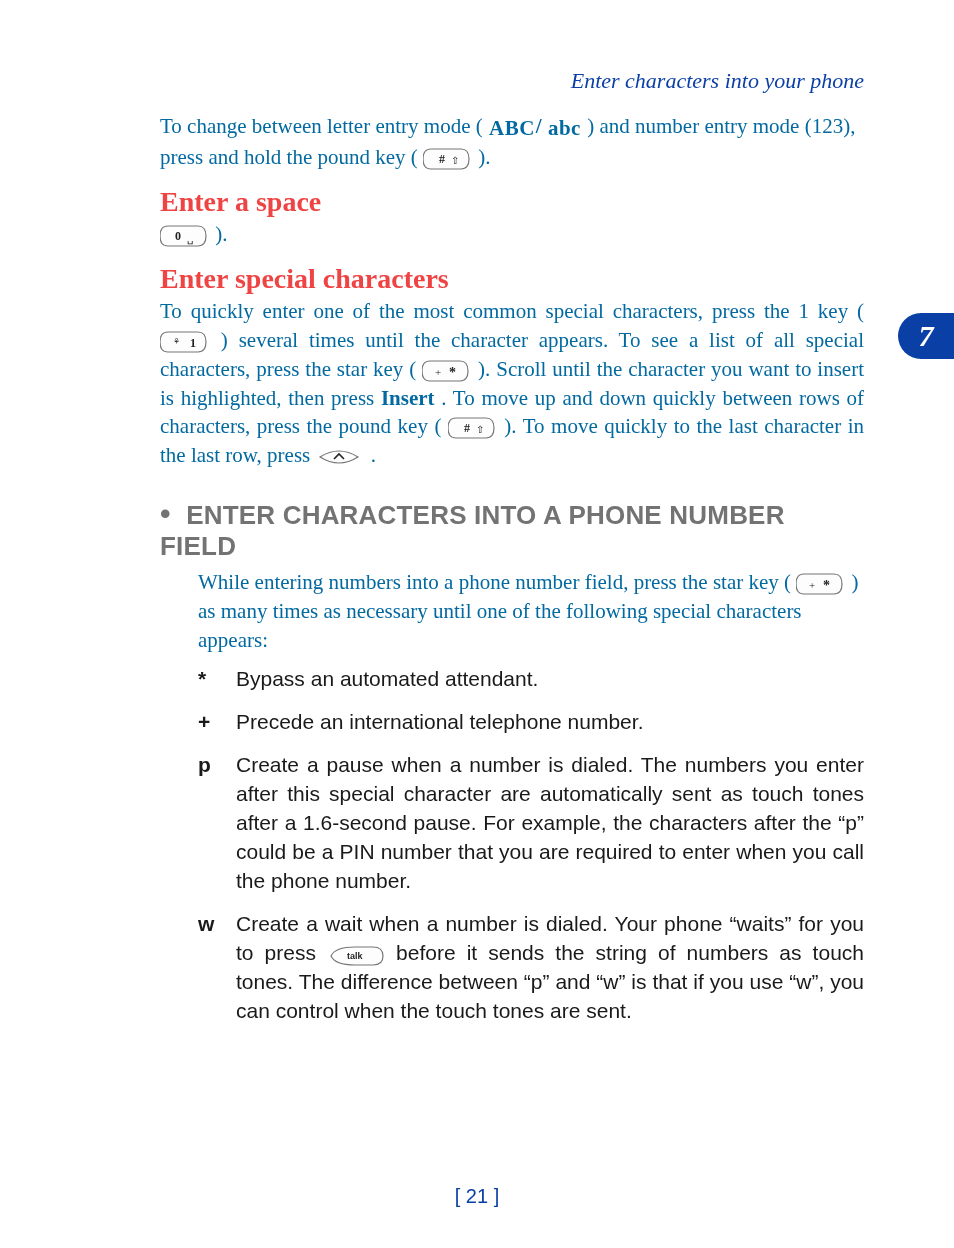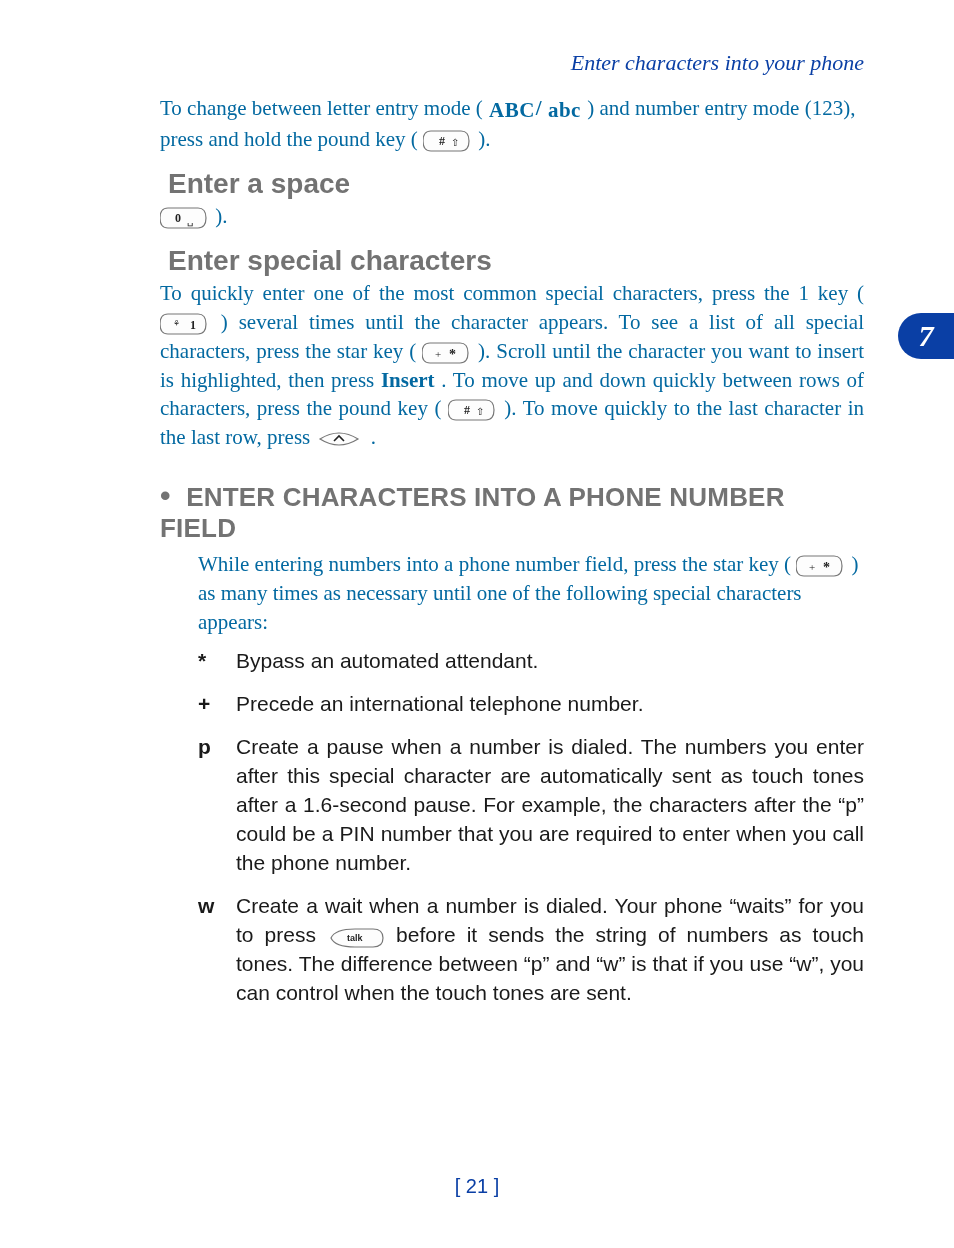--- a/index.html
+++ b/index.html
@@ -7,45 +7,45 @@
     padding: 0;
     width: 954px;
     height: 1248px;
     background: #fff;
     font-family: "Helvetica Neue", Arial, sans-serif;
     color: #1a1a1a;
     position: relative;
   }
   .page {
     position: relative;
-    padding: 50px 90px 0 160px;
+    padding: 68px 90px 0 160px;
     box-sizing: border-box;
     width: 954px;
   }
   .running-head {
     font-style: italic;
     color: #0a3fa5;
     font-size: 22px;
     text-align: right;
     margin: 0 0 18px 0;
     font-family: Georgia, "Times New Roman", serif;
   }
   .body-text {
     font-size: 21px;
     line-height: 1.38;
     color: #0369a1;
     margin: 0 0 6px 0;
     font-family: Liberation Serif, serif;
   }
   h2.subhead {
-    color: #737373;
+    color: #ef4444;
     font-weight: 700;
     font-size: 28px;
-    margin: 14px 0 2px 8px;
-    font-family: Liberation Sans, sans-serif;
+    margin: 14px 0 2px 0;
+    font-family: Liberation Serif, serif;
   }
   h1.section {
     color: #737373;
     font-weight: 700;
     font-size: 26px;
     margin: 30px 0 6px 0;
     letter-spacing: 0.2px;
     font-family: "Trebuchet MS", Arial, sans-serif;
   }
   h1.section .bullet {
@@ -91,21 +91,21 @@
     font-family: Georgia, "Times New Roman", serif;
     font-style: italic;
     font-weight: 700;
     font-size: 30px;
     display: flex;
     align-items: center;
     justify-content: center;
   }
   .page-num {
     position: absolute;
-    bottom: 50px;
+    bottom: 40px;
     left: 0;
     width: 954px;
     text-align: center;
     color: #0a3fa5;
     font-size: 20px;
     font-family: "Trebuchet MS", Arial, sans-serif;
   }
   svg.k { vertical-align: -7px; }
 </style>
 </head>

